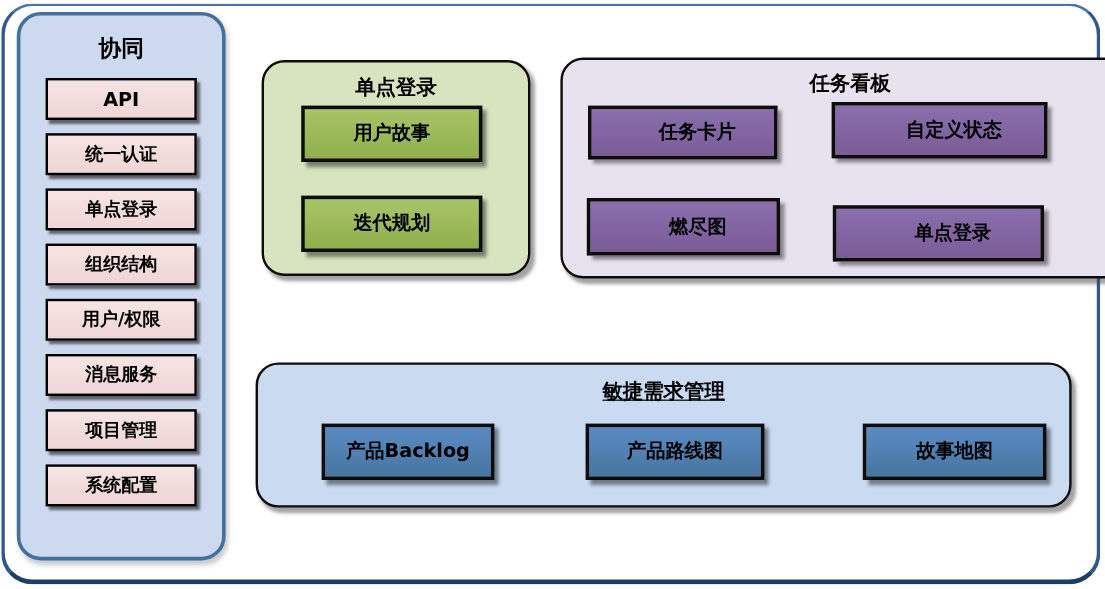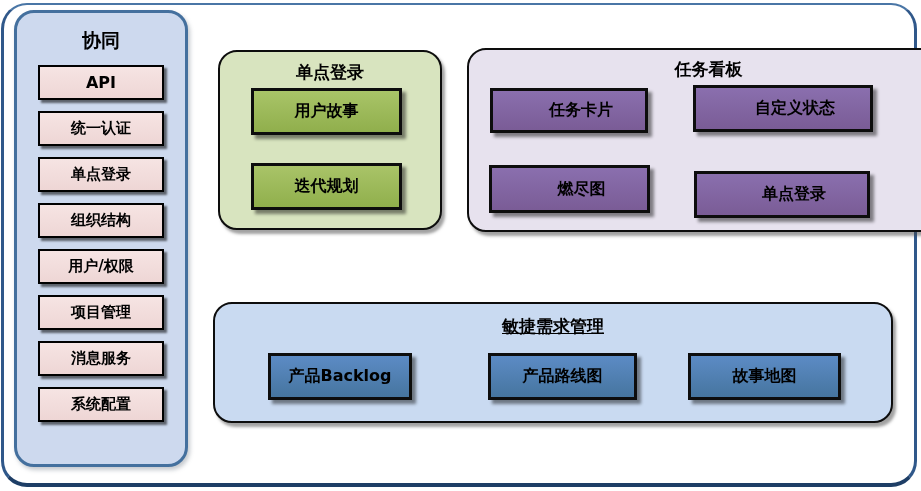--- a/index.html
+++ b/index.html
@@ -90,39 +90,39 @@
 
   
   .panel-requirements {
     left: 213px; top: 302px; width: 680px; height: 121px;
     background: #c9daf1;
   }
   .panel-requirements .panel-title { margin-top: 11px; text-decoration: underline; }
   .node-blue { background: linear-gradient(#5c8bc5, #46759f); }
   .node-product-backlog  { left: 53px;  top: 49px; width: 144px; height: 47px; }
   .node-product-roadmap  { left: 273px; top: 49px; width: 149px; height: 47px; text-align: right; }
-  .node-story-map        { left: 473px; top: 49px; width: 153px; height: 47px; }
+  .node-story-map        { left: 504px; top: 49px; width: 153px; height: 47px; }
 </style>
 </head>
 <body>
 
 <div class="stage">
 
   <div class="outer-frame"></div>
 
   <div class="sidebar">
     <div class="sidebar-title">协同</div>
     <div class="sidebar-items">
       <div class="pill" style="font-size:16px;">API</div>
       <div class="pill">统一认证</div>
       <div class="pill">单点登录</div>
       <div class="pill">组织结构</div>
       <div class="pill">用户/权限</div>
+      <div class="pill">消息服务</div>
       <div class="pill">项目管理</div>
-      <div class="pill">消息服务</div>
       <div class="pill">系统配置</div>
     </div>
   </div>
 
   <div class="panel panel-iteration">
     <div class="panel-title">单点登录</div>
     <div class="node node-green node-user-story">用户故事</div>
     <div class="node node-green node-iteration-planning">迭代规划</div>
   </div>
 

